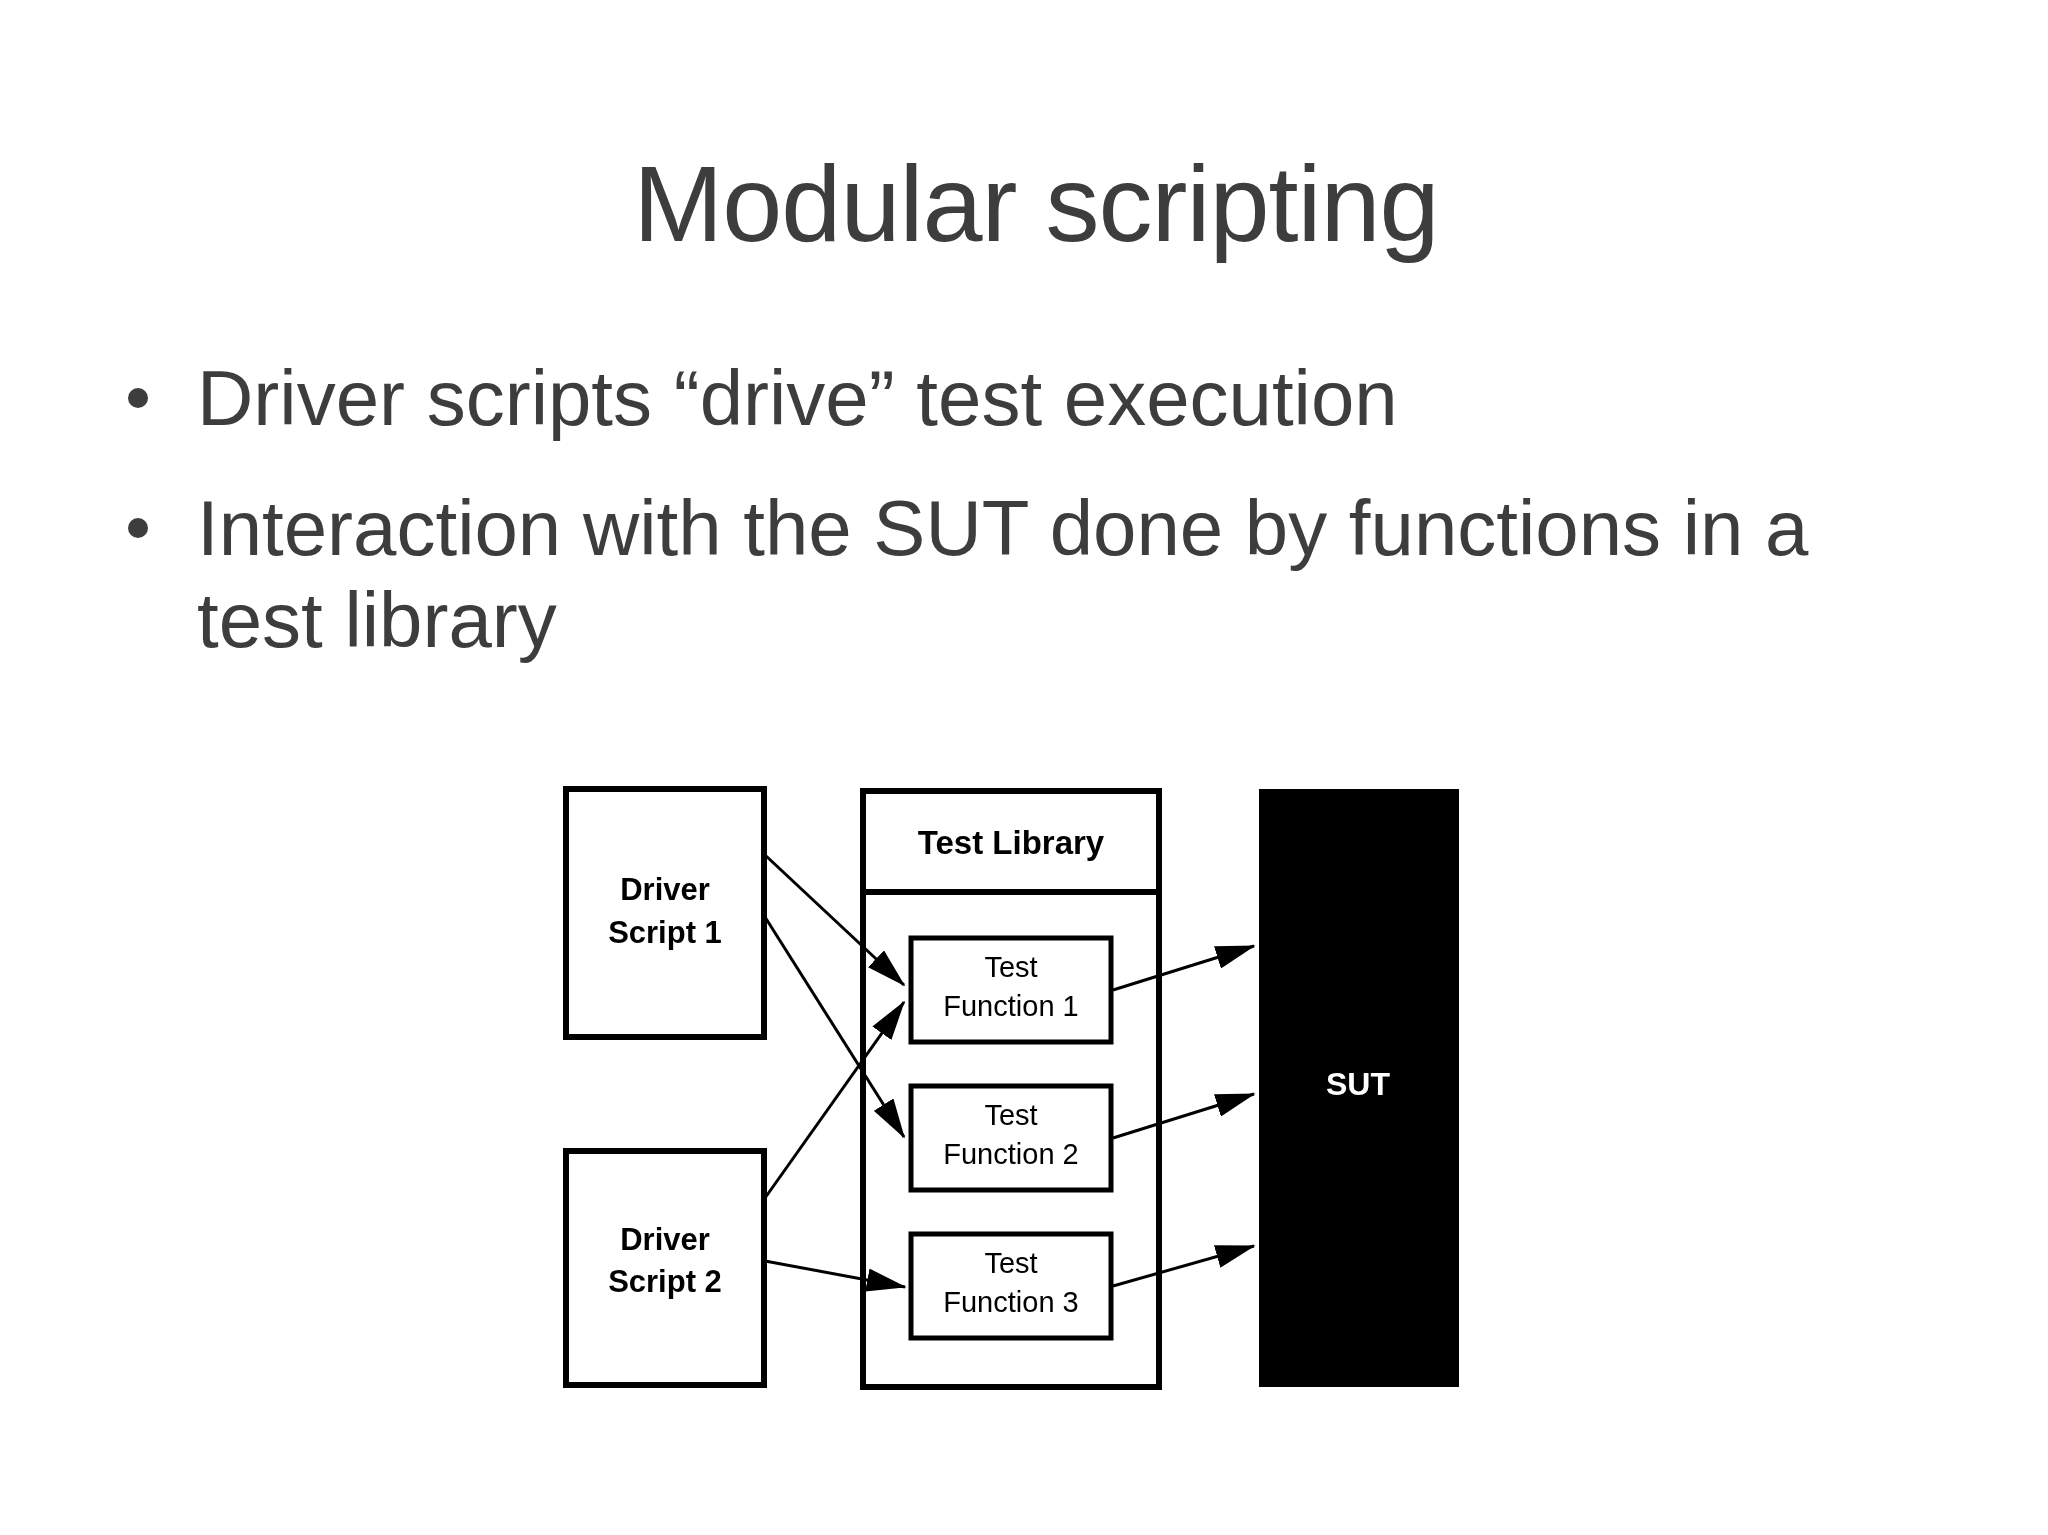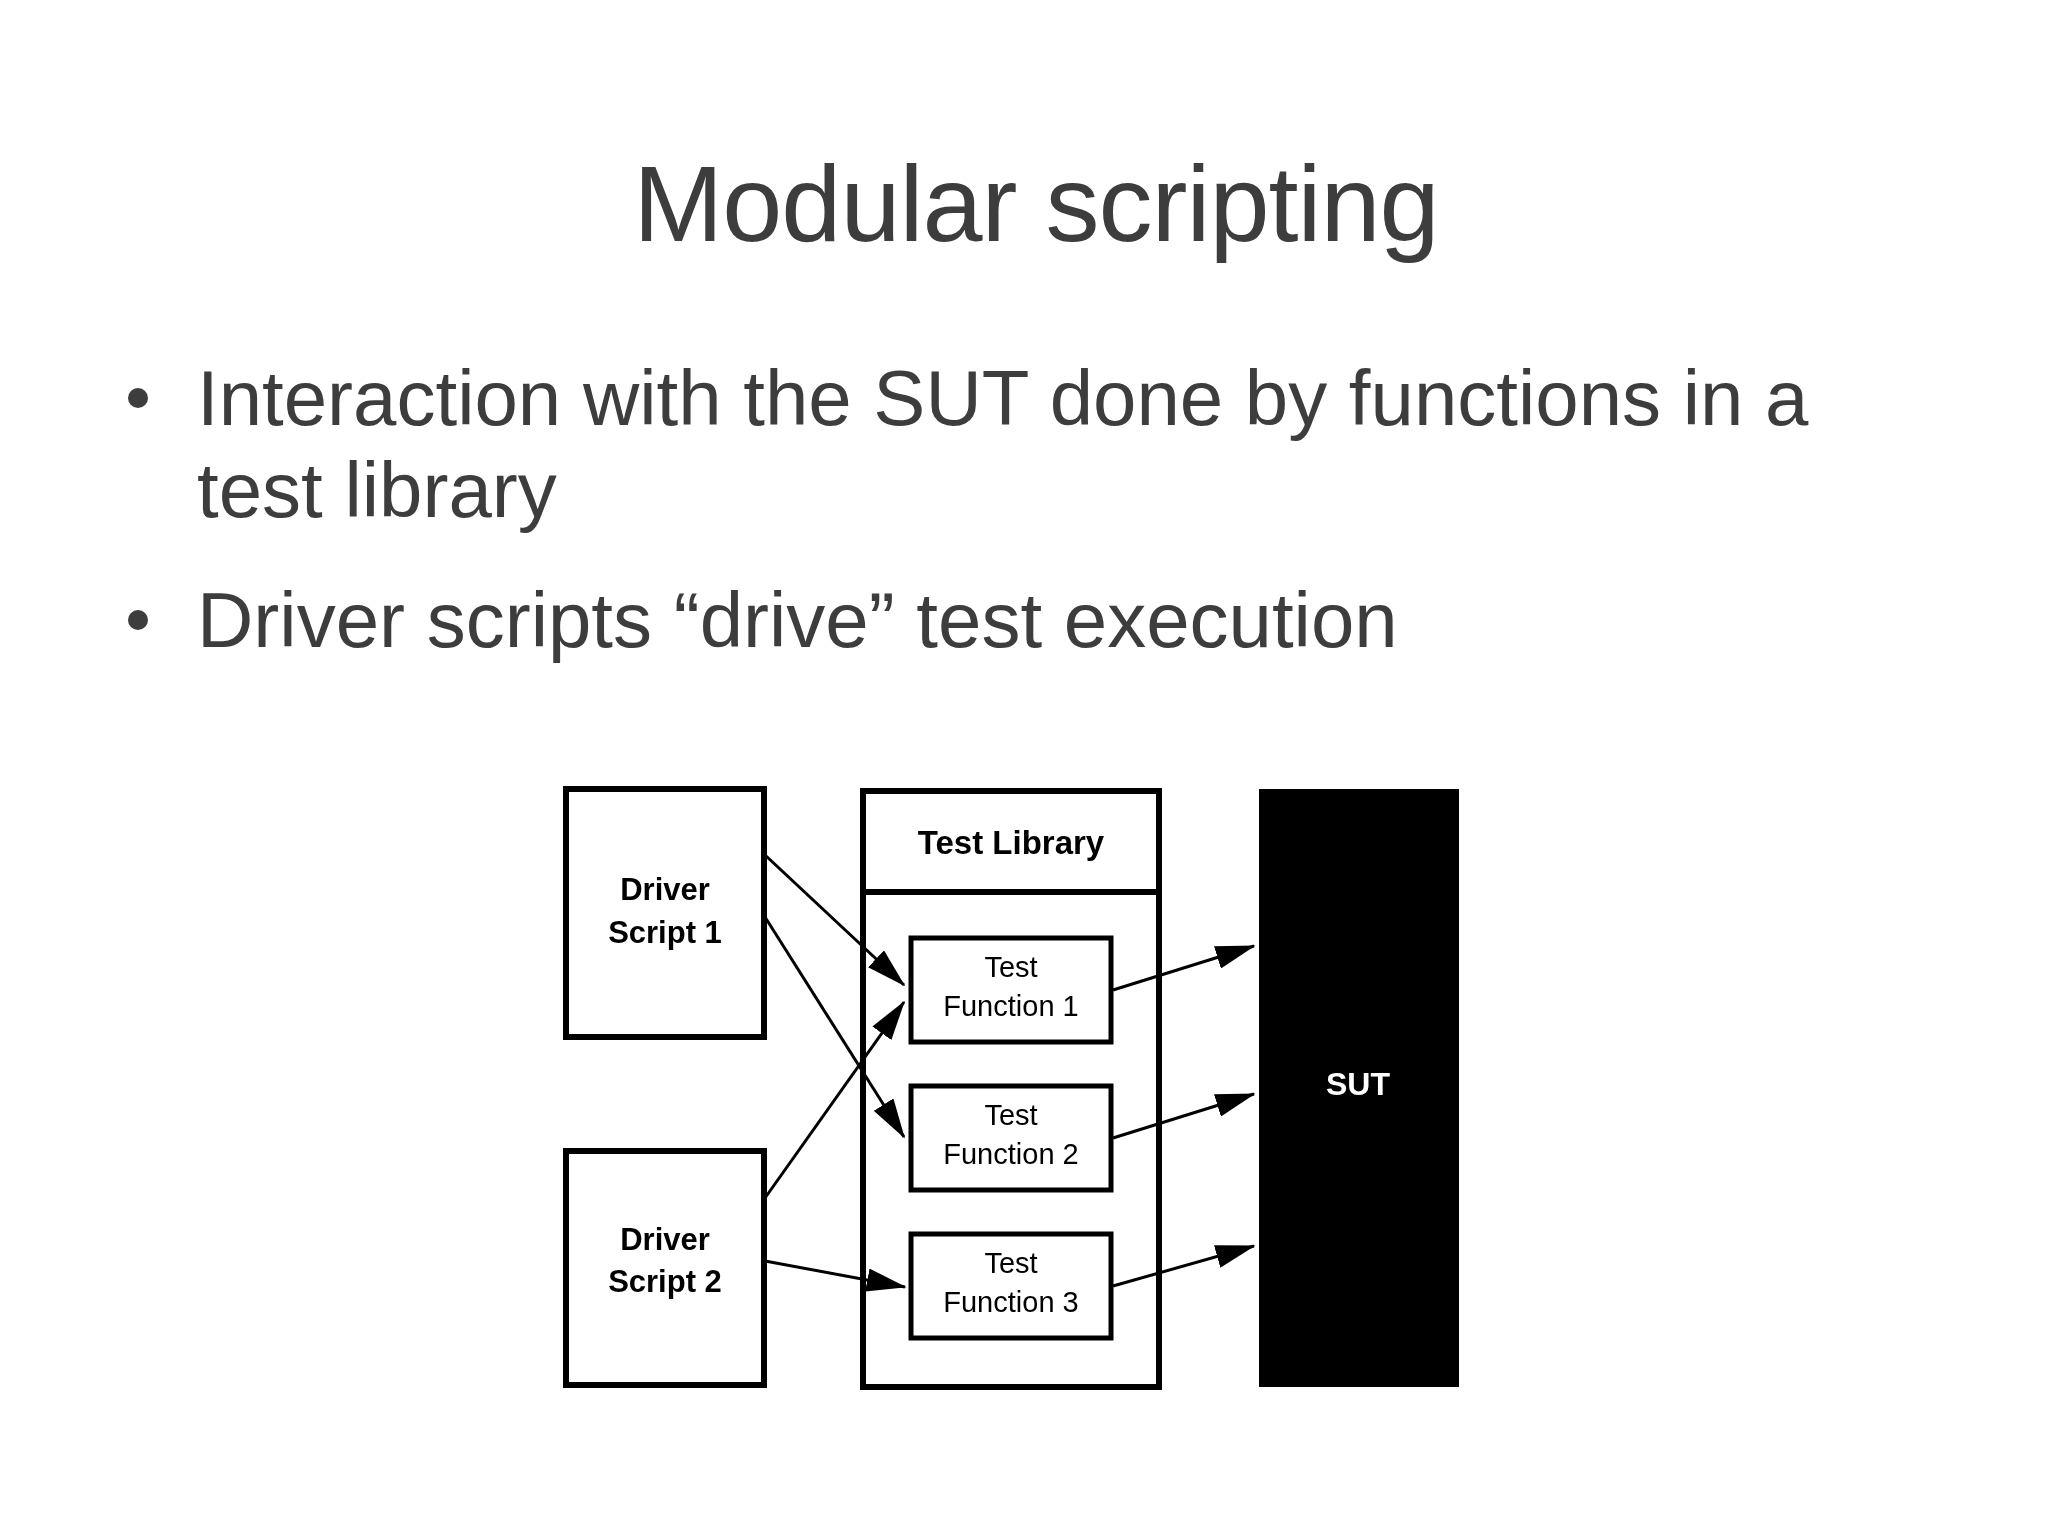--- a/index.html
+++ b/index.html
@@ -62,25 +62,25 @@
 </head>
 <body>
 
 <div class="slide">
 
   <h1 class="title">Modular scripting</h1>
 
   <div class="bullets">
     <div class="bullet">
       <span class="bullet-dot"></span>
-      <span class="bullet-text">Interaction with the SUT done by functions in a test library</span>
+      <span class="bullet-text">Driver scripts “drive” test execution</span>
     </div>
     <div class="bullet">
       <span class="bullet-dot"></span>
-      <span class="bullet-text">Driver scripts “drive” test execution</span>
+      <span class="bullet-text">Interaction with the SUT done by functions in a test library</span>
     </div>
   </div>
 
   <svg class="diagram" viewBox="0 0 2048 1535" xmlns="http://www.w3.org/2000/svg">
     <defs>
       <marker id="ah" viewBox="0 0 12 7" refX="11.5" refY="3.5" markerWidth="40" markerHeight="23.3" markerUnits="userSpaceOnUse" orient="auto">
         <path d="M0,0 L12,3.5 L0,7 Z" fill="#000000"></path>
       </marker>
     </defs>
 

